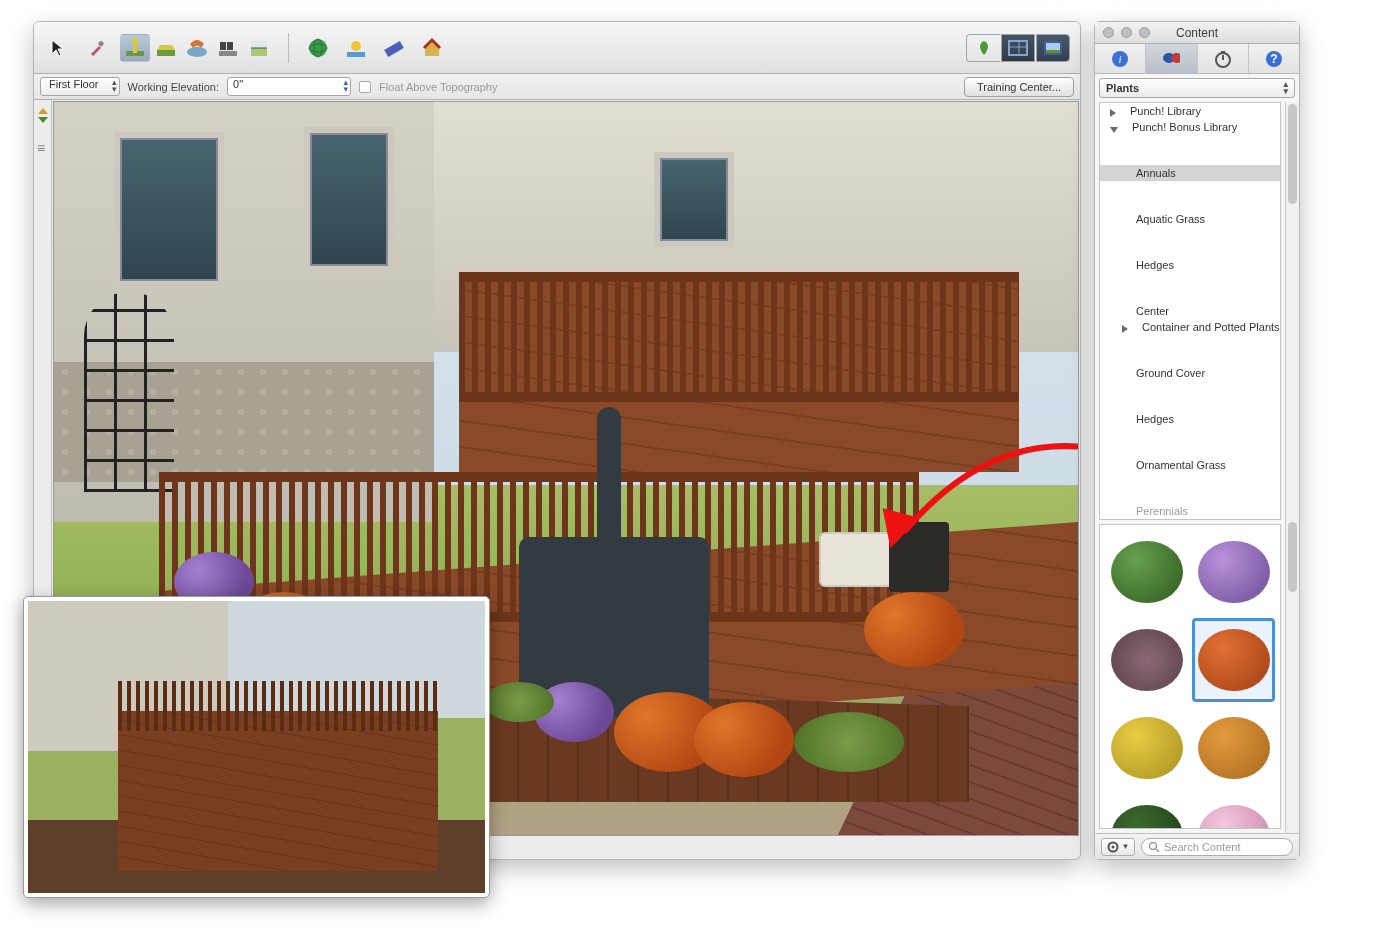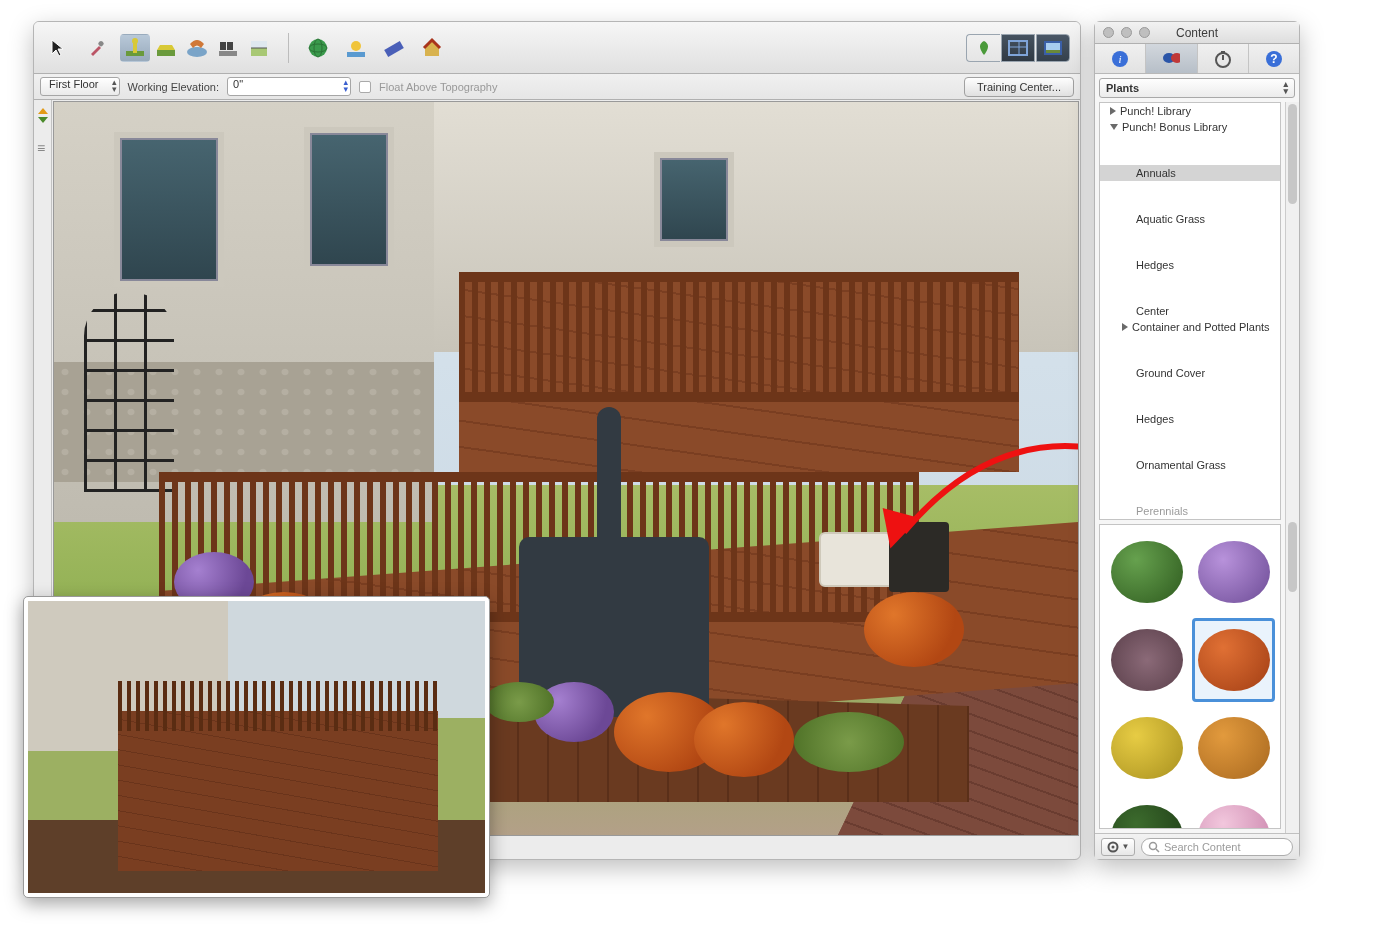--- a/index.html
+++ b/index.html
@@ -201,21 +201,21 @@
 .ctab svg,.ctab span{width:18px;height:18px;}
 
 .cat-select{
   margin:4px;display:flex;align-items:center;padding:0 6px;height:20px;
   border:1px solid #a9a9a9;border-radius:3px;background:linear-gradient(#fefefe,#ececec);
   font-size:11px;justify-content:space-between;font-weight:bold;
 }
 .cat-select .arrows{font-size:9px;line-height:7px;color:#555;}
 
 .tree{flex:0 0 180px;overflow-y:auto;background:#fff;border:1px solid #c4c4c4;margin:0 4px;font-size:11px;}
-.tree-row{padding:2px 4px 2px 10px;display:flex;align-items:center;gap:2px;white-space:nowrap;}
+.tree-row{padding:2px 4px 2px 10px;display:flex;align-items:flex-end;gap:12px;white-space:nowrap;}
 .tree-row.lv1{padding-left:22px;}
 .tree-row.lv2{padding-left:36px;margin-top:30px;}
 .tree-row.sel{background:#d4d4d4;}
 .tri{display:inline-block;width:0;height:0;margin-right:2px;}
 .tri.right{border-top:4px solid transparent;border-bottom:4px solid transparent;border-left:6px solid #6a6a6a;}
 .tri.down{border-left:4px solid transparent;border-right:4px solid transparent;border-top:6px solid #6a6a6a;}
 
 .thumb-grid{flex:1;overflow-y:auto;background:#fff;border:1px solid #c4c4c4;margin:4px;
   display:grid;grid-template-columns:1fr 1fr;gap:6px;padding:6px;align-content:start;}
 .thumb{height:82px;border-radius:3px;display:flex;align-items:center;justify-content:center;}

